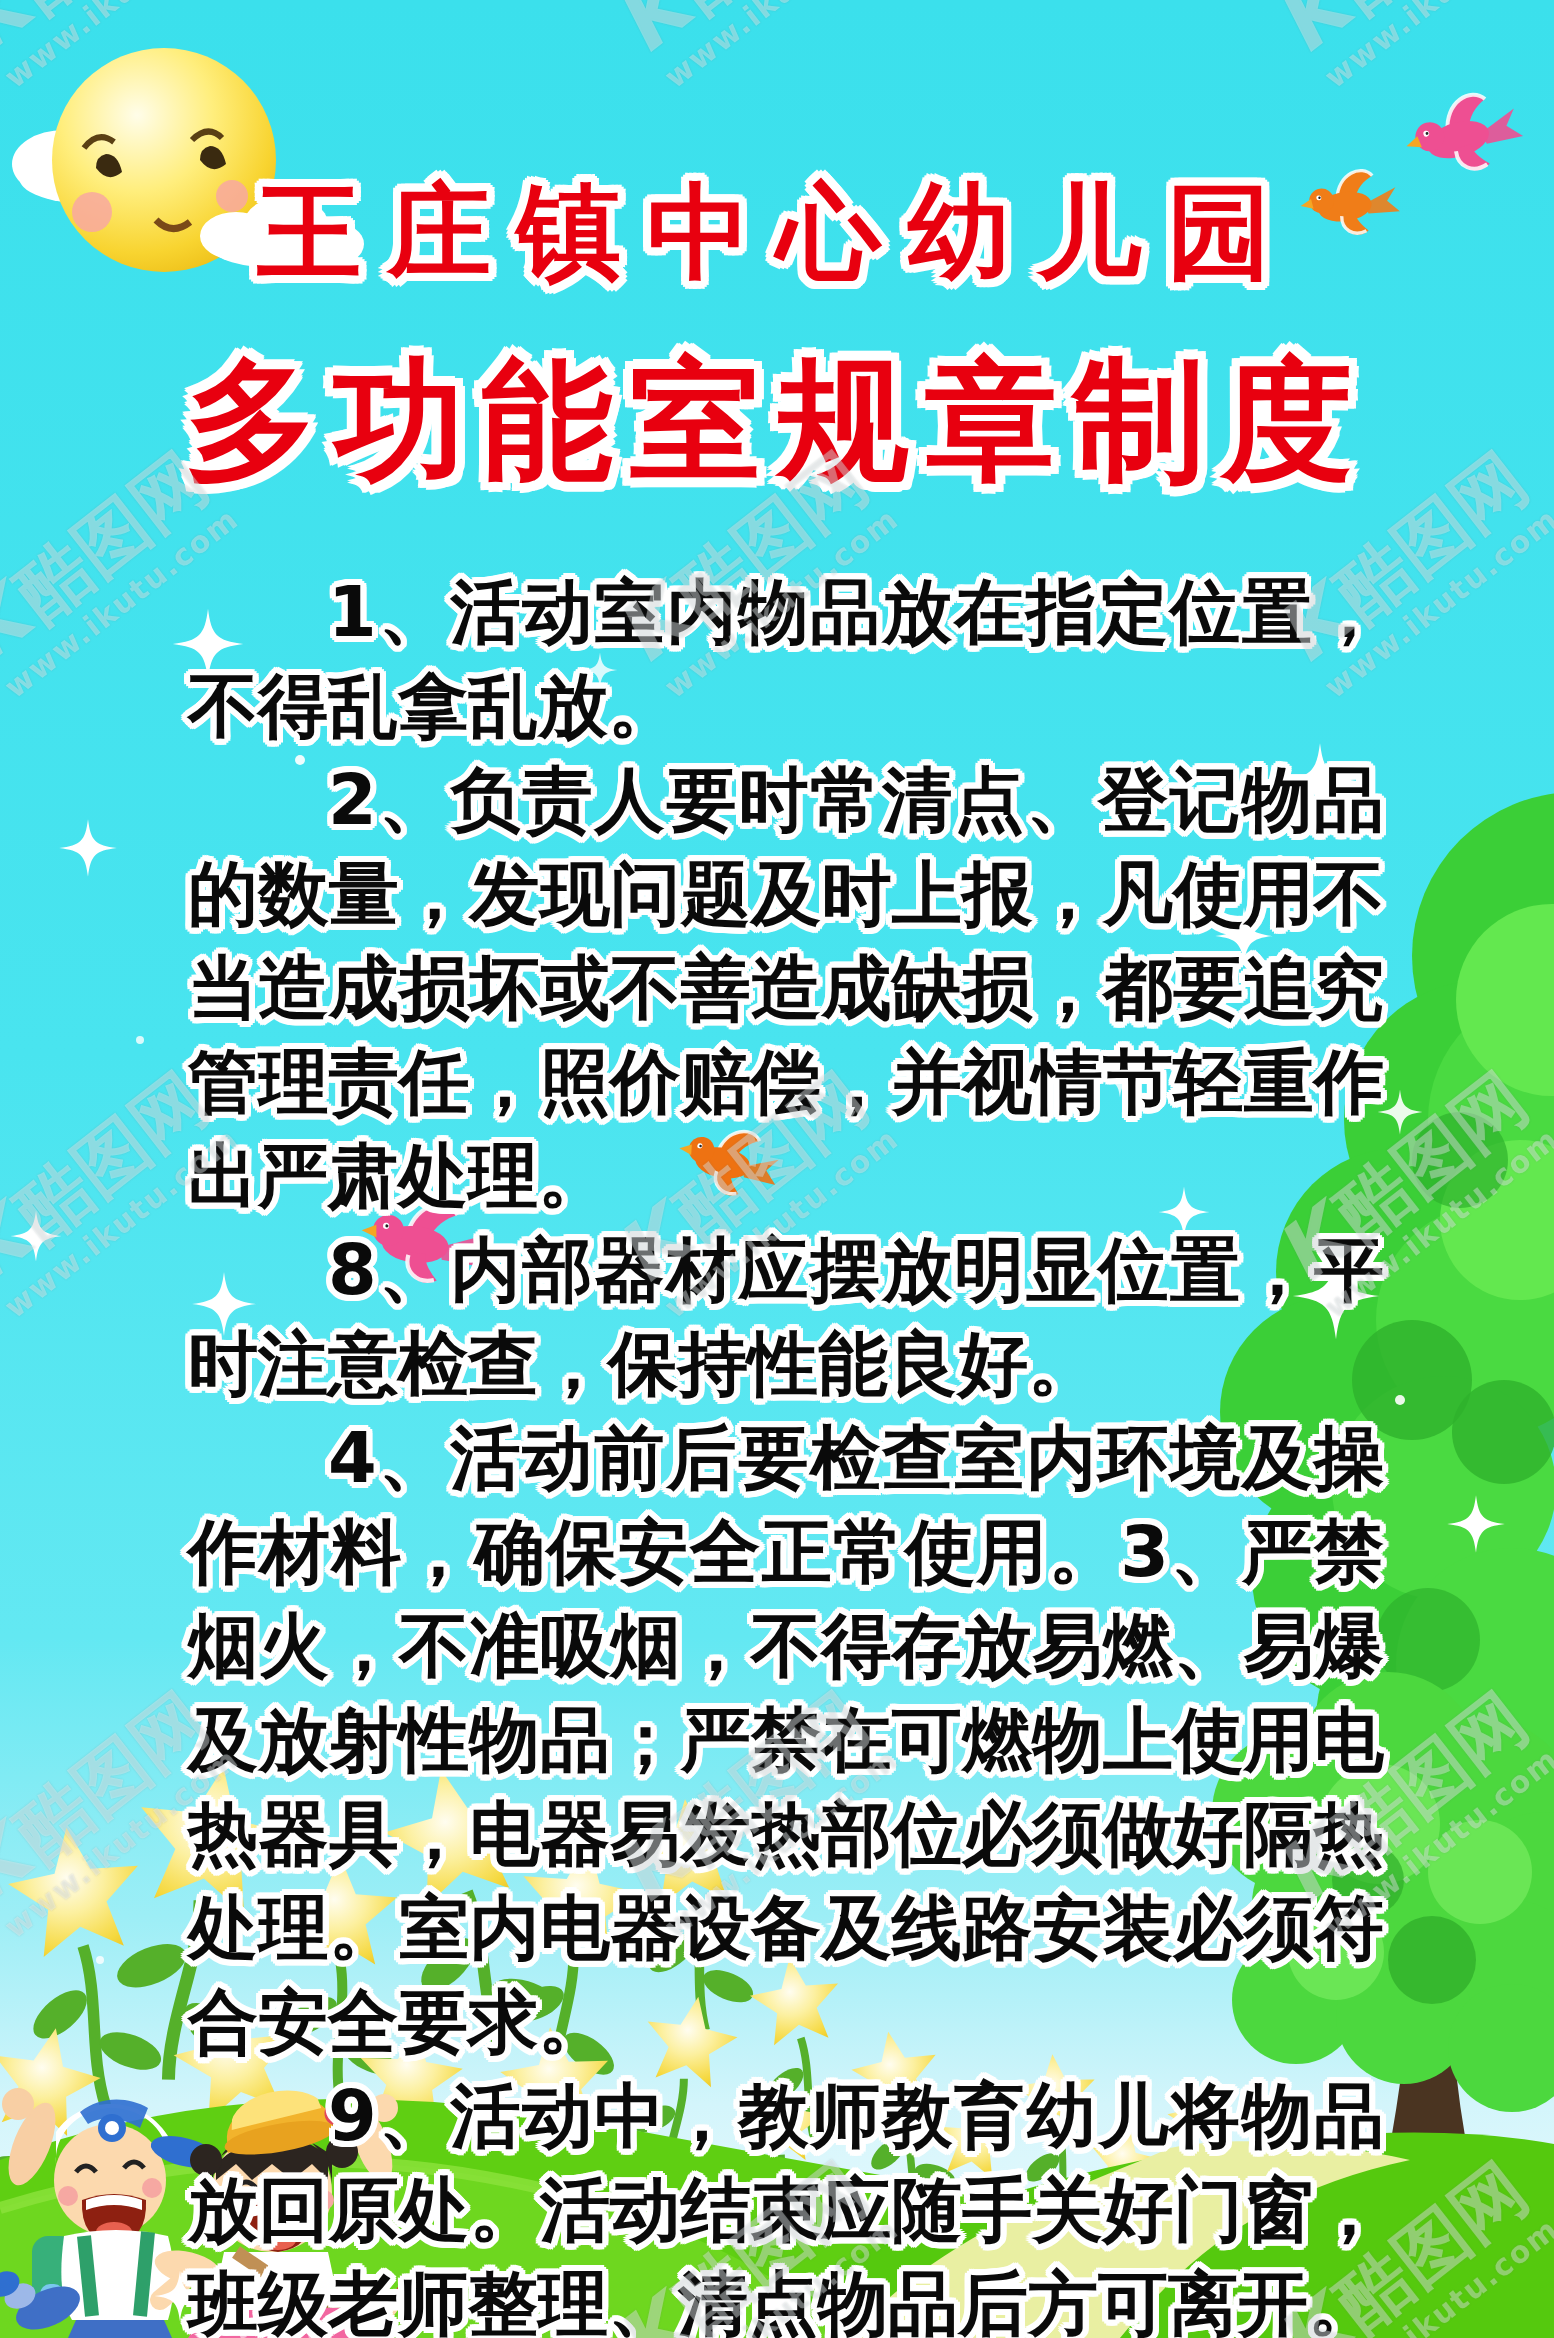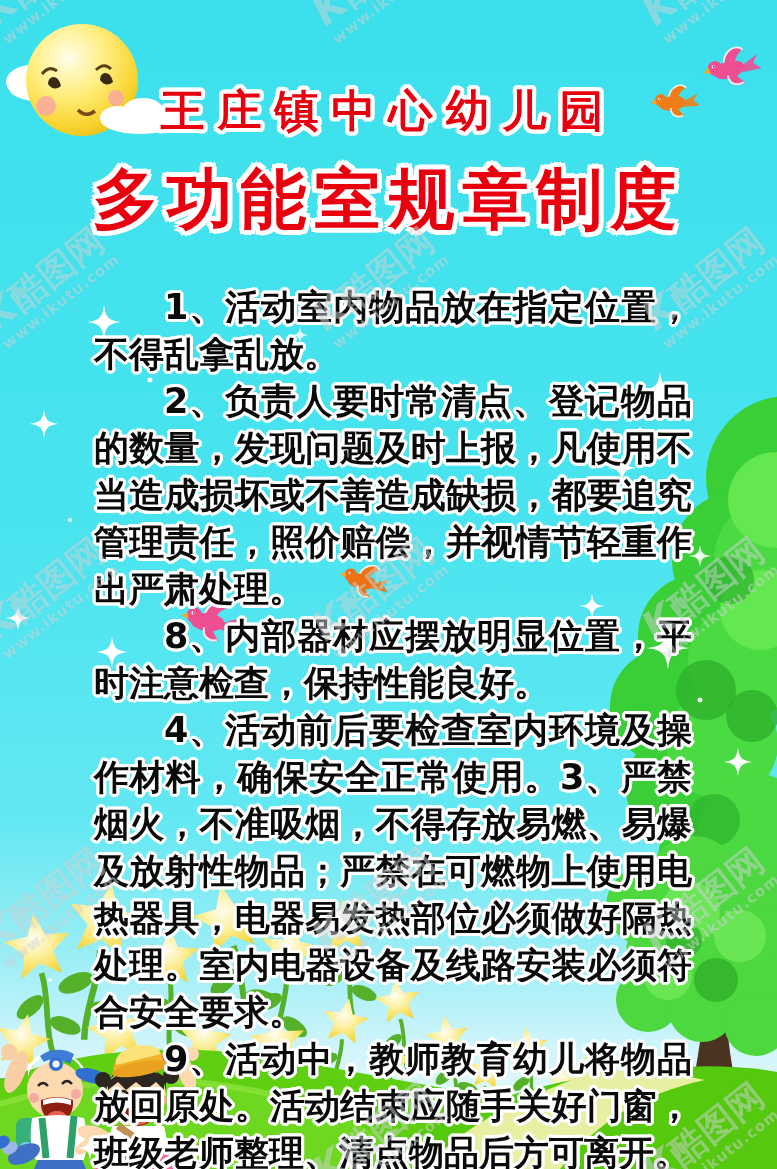--- a/index.html
+++ b/index.html
@@ -4,21 +4,21 @@
 <style>
   html,body{margin:0;padding:0;}
   .poster{
     position:relative;width:777px;height:1169px;overflow:hidden;
     background:linear-gradient(180deg,#3be0ec 0%,#49e4ef 45%,#63e8f2 70%,#9deef6 82%,#d3f5fb 90%,#ebfbfe 97%,#f2fdff 100%);
     font-family:"DejaVu Sans",sans-serif;
   }
   .decor{position:absolute;left:0;top:0;z-index:1;}
   .title-block{position:absolute;top:82px;left:0;width:777px;text-align:center;z-index:5;}
   .title1{
-    font-size:44px;font-weight:bold;letter-spacing:13px;color:#e8000f;
+    font-size:52px;font-weight:bold;letter-spacing:13px;color:#e8000f;
     text-shadow:-4px 0 0 #fff,4px 0 0 #fff,0 -4px 0 #fff,0 4px 0 #fff,
       -3px -3px 0 #fff,3px -3px 0 #fff,-3px 3px 0 #fff,3px 3px 0 #fff,
       -4px -2px 0 #fff,4px -2px 0 #fff,-4px 2px 0 #fff,4px 2px 0 #fff,
       -2px -4px 0 #fff,2px -4px 0 #fff,-2px 4px 0 #fff,2px 4px 0 #fff;
     font-family:Liberation Mono, monospace;
   }
   .title2{
     margin-top:14px;font-size:66px;font-weight:bold;letter-spacing:8px;color:#e8000f;
     text-shadow:-5px 0 0 #fff,5px 0 0 #fff,0 -5px 0 #fff,0 5px 0 #fff,
       -4px -3px 0 #fff,4px -3px 0 #fff,-4px 3px 0 #fff,4px 3px 0 #fff,

